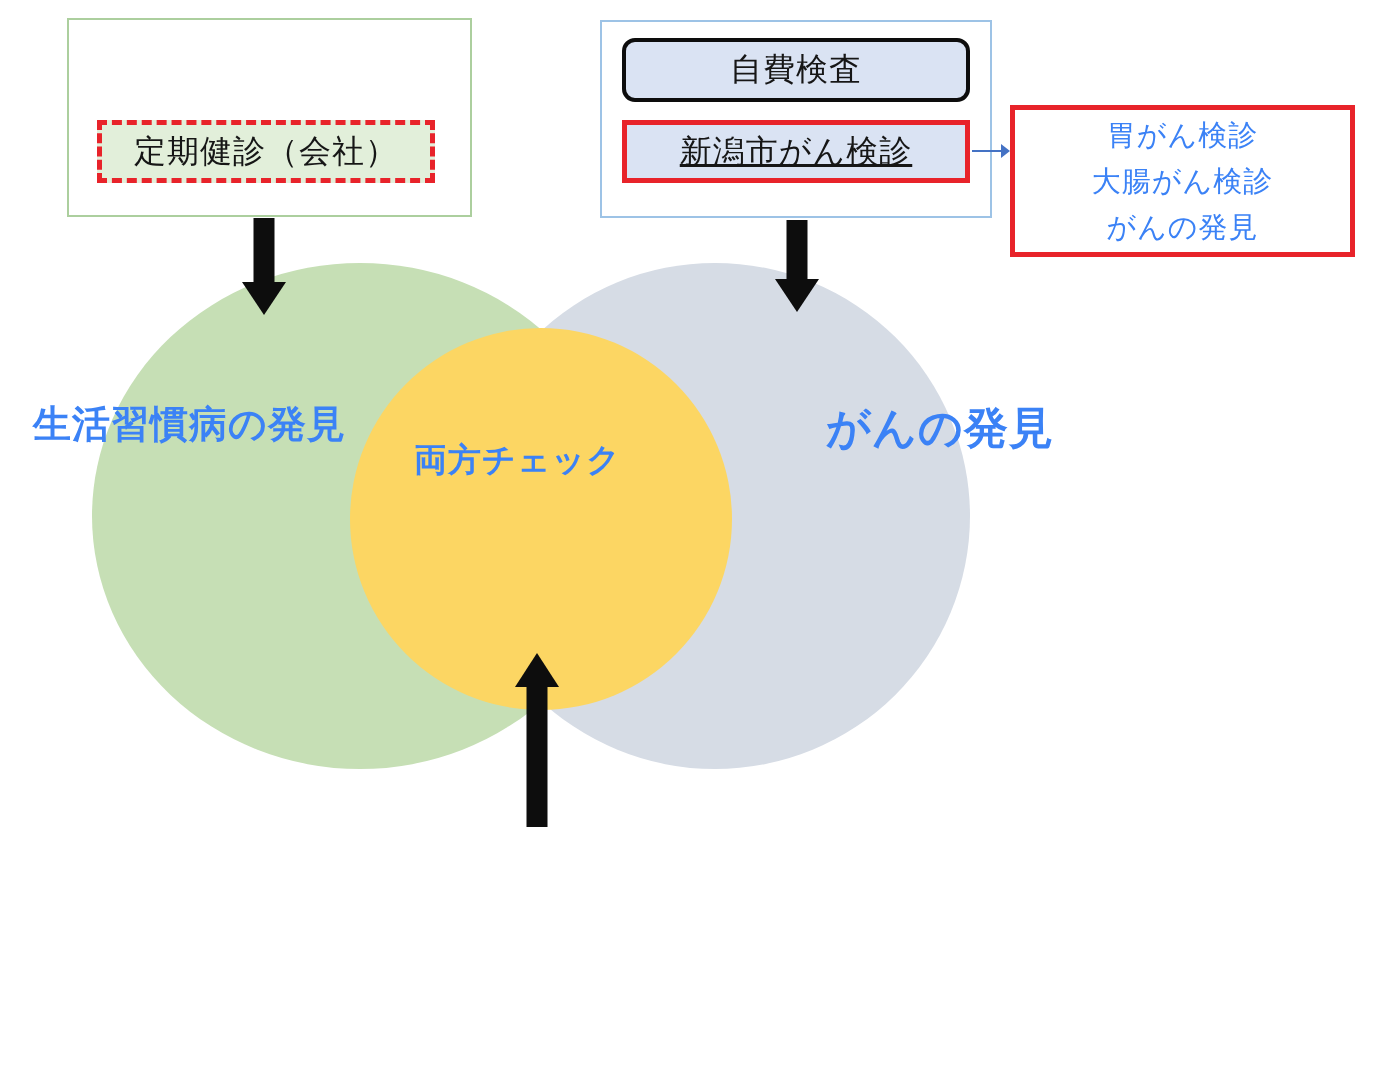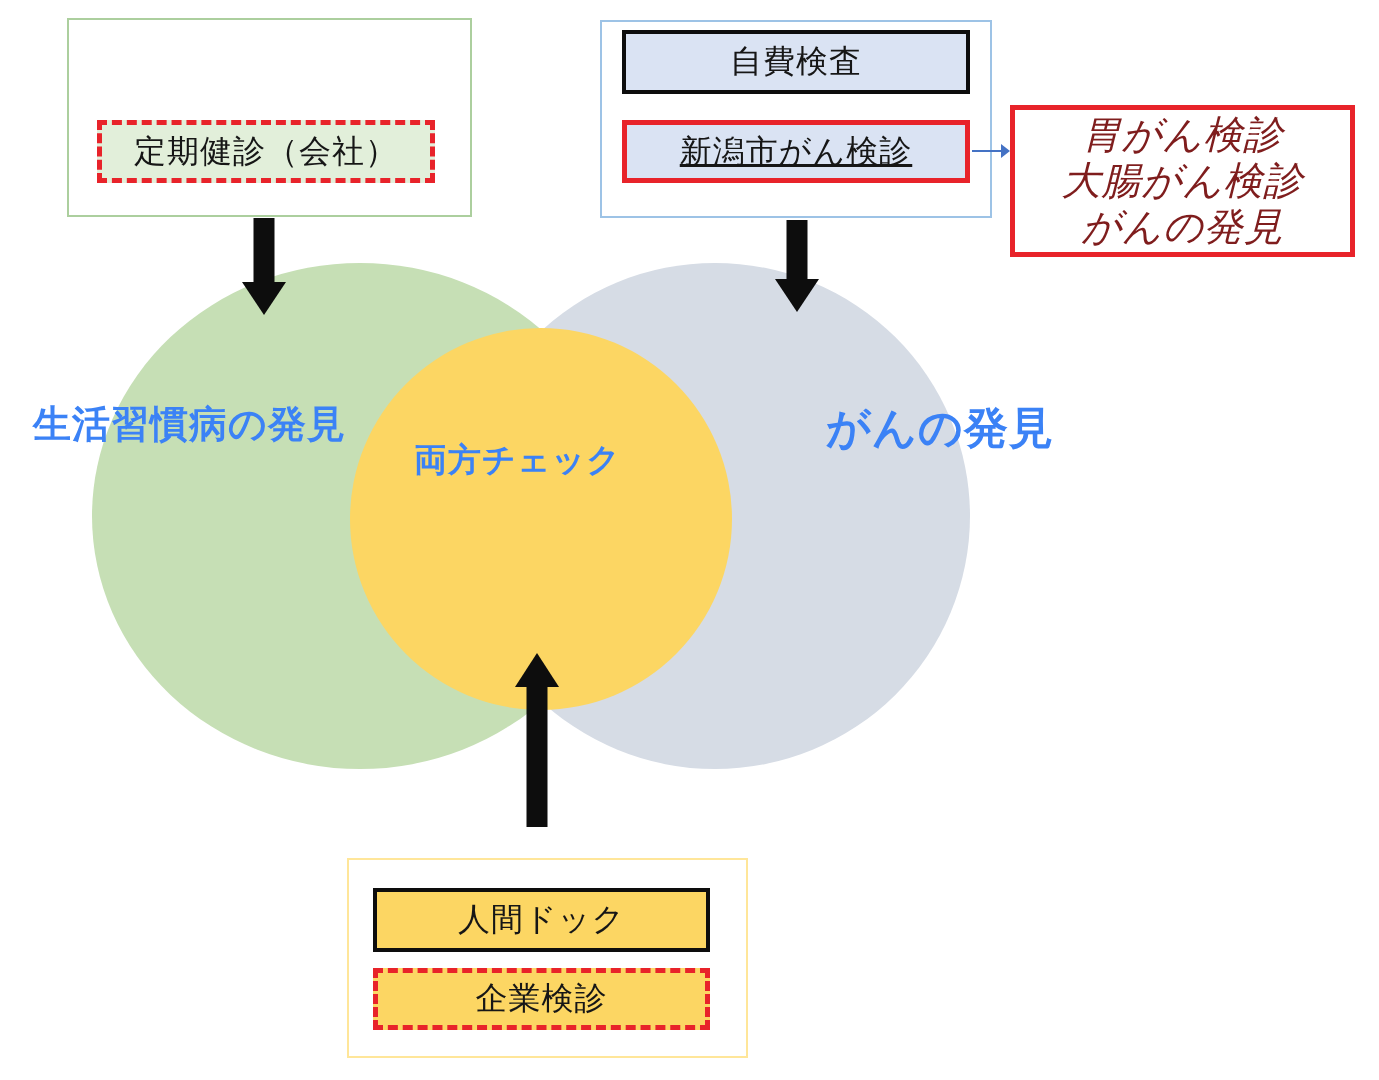--- a/index.html
+++ b/index.html
@@ -33,33 +33,33 @@
   .fill-yellow{background:var(--yellow-fill);}
   .b-red-solid{border:5px solid var(--red);}
   .b-red-dashed{border:5px dashed var(--red);}
   .b-black-solid{border:4px solid #0d0d0d;}
   
   .panel.top-left .chip{left:28px;width:338px;height:63px;}
   .panel.top-left .chip.c1{top:25px;}
   .panel.top-left .chip.c2{top:100px;}
   
   .panel.top-right .chip{left:20px;width:348px;}
-  .panel.top-right .chip.c1{top:8px;height:64px;}
+  .panel.top-right .chip.c1{top:16px;height:64px;border-radius:13px;}
   .panel.top-right .chip.c2{top:98px;height:63px;text-decoration:underline;}
   
   .panel.bottom .chip{left:24px;width:337px;}
   .panel.bottom .chip.c1{top:28px;height:64px;}
   .panel.bottom .chip.c2{top:108px;height:62px;}
   
   .detail-box{
     position:absolute;left:1010px;top:105px;width:345px;height:152px;box-sizing:border-box;
     border:5px solid var(--red);background:#ffffff;display:flex;flex-direction:column;
     align-items:center;justify-content:center;z-index:4;
   }
-  .detail-box .line{font-size:39px;line-height:46px;color:#7f1d1d;font-weight:500;white-space:nowrap;letter-spacing:1px;font-style:italic;}
+  .detail-box .line{font-size:29px;line-height:46px;color:#3b82f6;font-weight:500;white-space:nowrap;letter-spacing:1px;}
   
   .arrow{position:absolute;z-index:3;}
   .arrow .shaft{position:absolute;left:50%;transform:translateX(-50%);width:21px;background:#0d0d0d;}
   .arrow .head{position:absolute;left:50%;transform:translateX(-50%);width:0;height:0;}
   .arrow.down .shaft{top:0;}
   .arrow.down .head{border-left:22px solid transparent;border-right:22px solid transparent;border-top:33px solid #0d0d0d;}
   .arrow.up .shaft{bottom:0;}
   .arrow.up .head{top:0;border-left:22px solid transparent;border-right:22px solid transparent;border-bottom:34px solid #0d0d0d;}
   .arrow.a-left{left:242px;top:218px;width:44px;height:97px;}
   .arrow.a-left .shaft{height:65px;} .arrow.a-left .head{top:64px;}
@@ -112,18 +112,14 @@
     <div class="stem"></div>
     <div class="tip"></div>
   </div>
 
   <div class="detail-box">
     <div class="line">胃がん検診</div>
     <div class="line">大腸がん検診</div>
     <div class="line">がんの発見</div>
   </div>
 
-  <div class="panel bottom">
-    <div class="chip c1 fill-yellow b-black-solid">人間ドック</div>
-    <div class="chip c2 fill-yellow b-red-dashed">企業検診</div>
-  </div>
 
 </div>
 
 </body></html>

